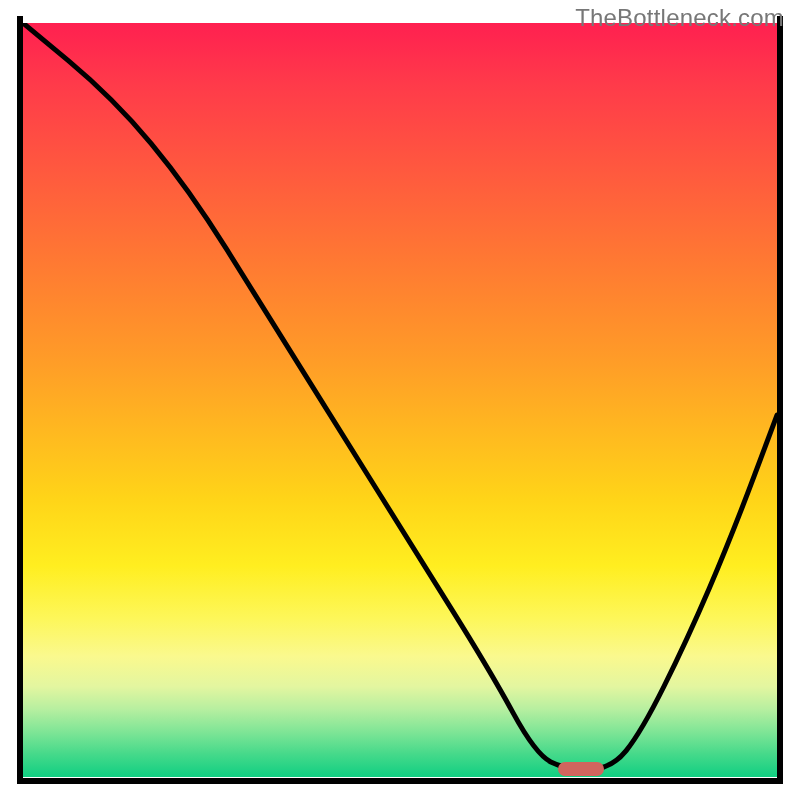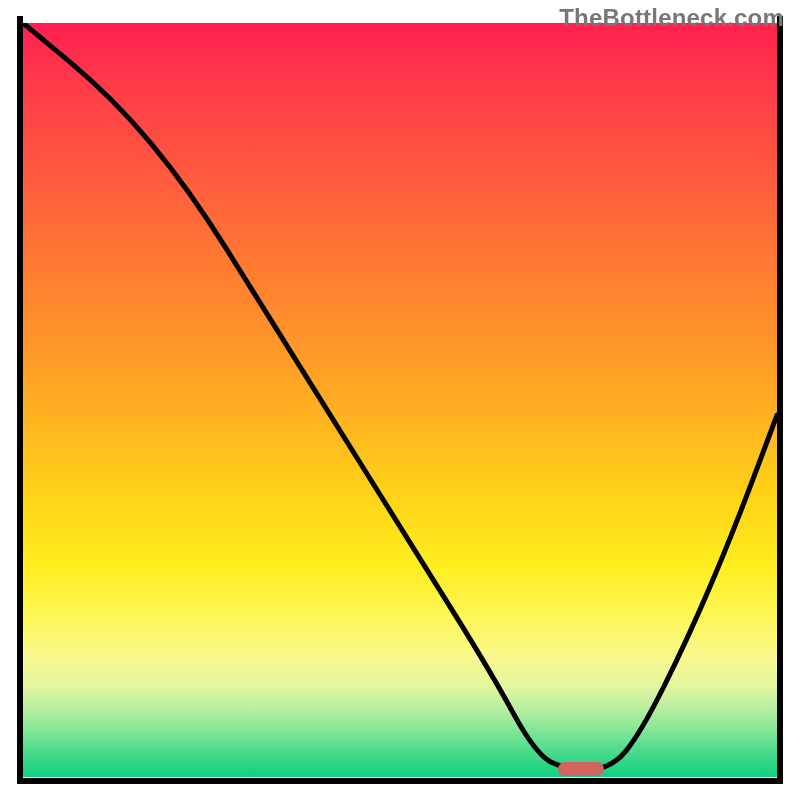--- a/index.html
+++ b/index.html
@@ -15,21 +15,21 @@
     position: relative;
     width: 800px;
     height: 800px;
   }
   .watermark {
     position: absolute;
     top: 4px;
     right: 16px;
     color: #777;
     font-size: 24px;
-    font-weight: 700;
+    font-weight: 400;
     letter-spacing: 0.2px;
     z-index: 30;
   }
   .plot {
     position: absolute;
     
     left: 23px;
     top: 23px;
     width: 754px;  
     height: 754px;

